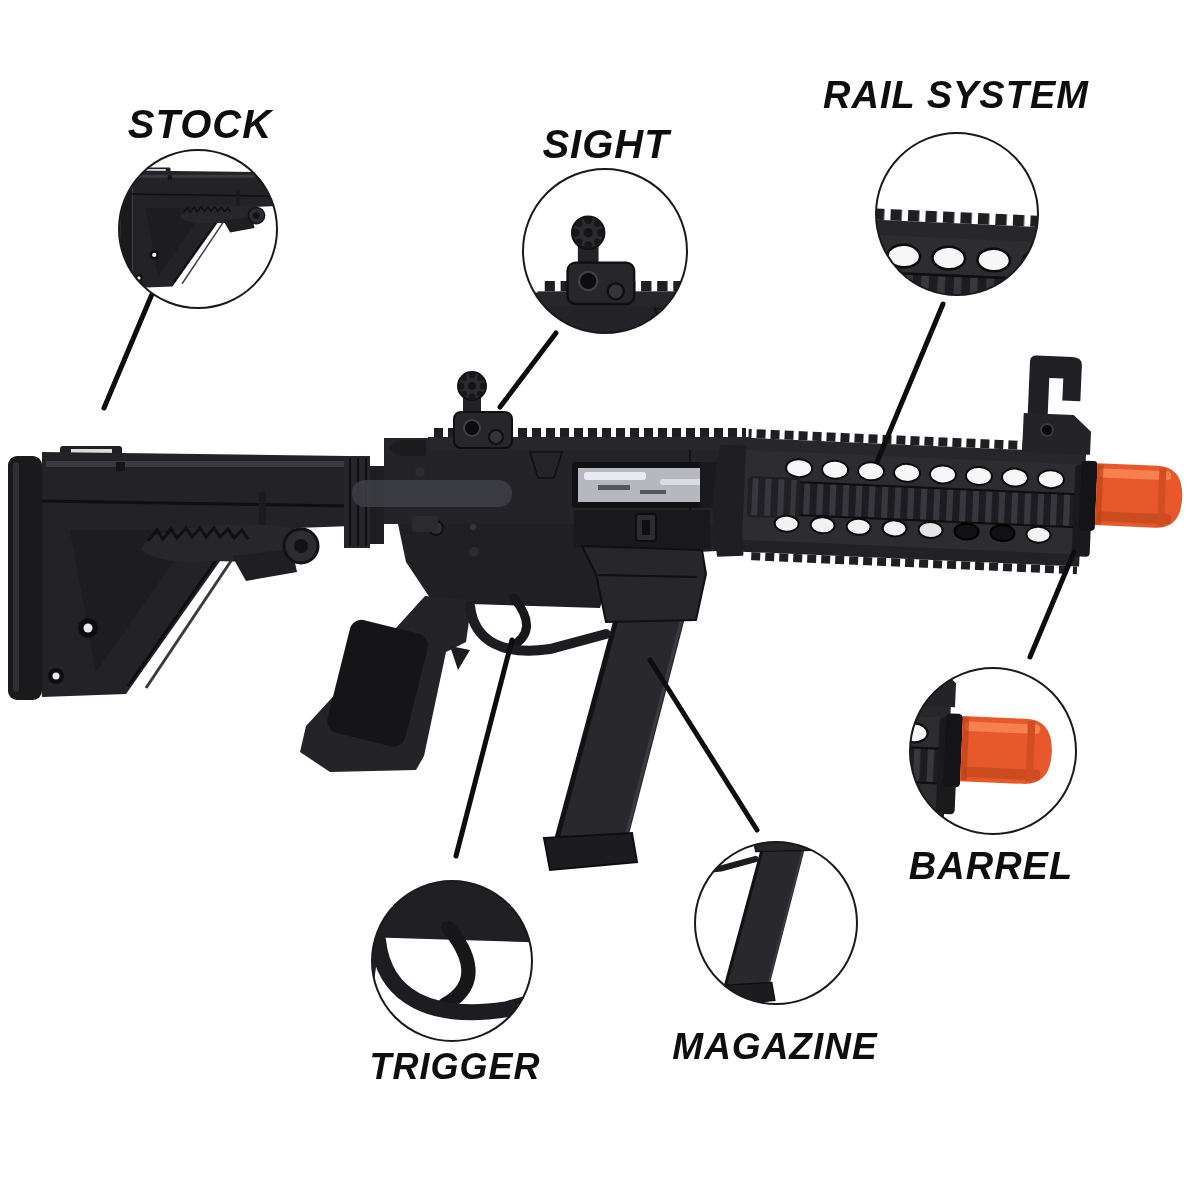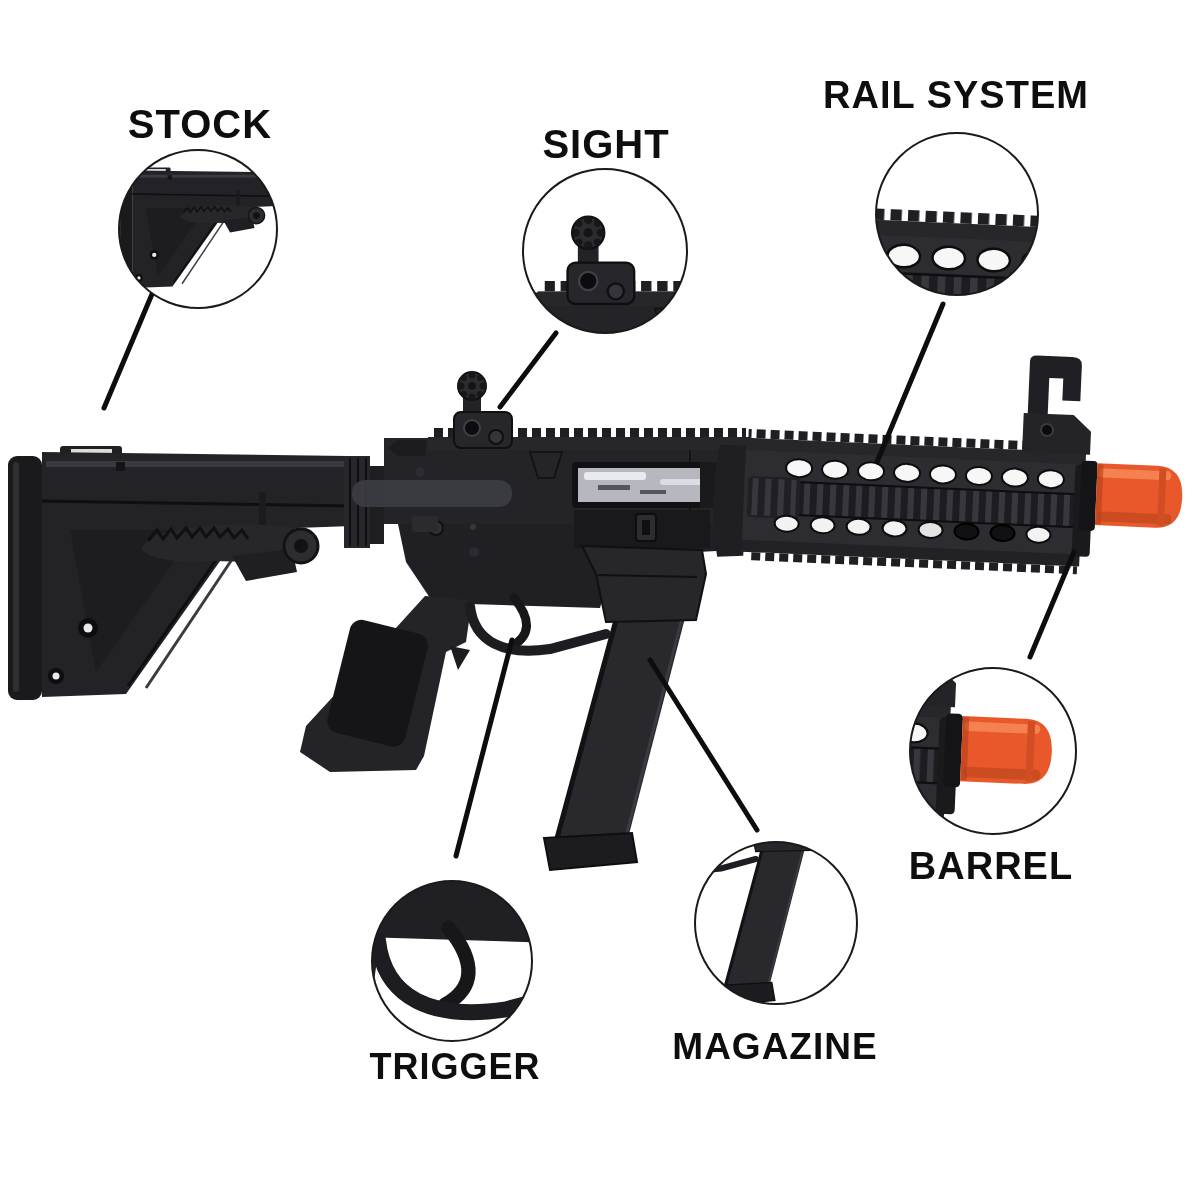--- a/index.html
+++ b/index.html
@@ -1,16 +1,16 @@
 <!DOCTYPE html>
 <html><head>
 <meta charset="utf-8">
 <style>
   html,body{margin:0;padding:0;background:#ffffff;}
-  .stage{position:relative;width:1200px;height:1124px;background:#ffffff;overflow:hidden;}
+  .stage{position:relative;width:1200px;height:1124px;background:#ffffff;overflow:hidden;font-style:italic;}
   svg{display:block;}
   .lbl{font-family:"Liberation Sans",sans-serif;font-weight:bold;fill:#0e0e0e;letter-spacing:1px;}
 </style>
 </head>
 <body>
 
 <div class="stage">
 <svg width="1200" height="1200" viewBox="0 0 1200 1200" xmlns="http://www.w3.org/2000/svg">
 
   <defs>

